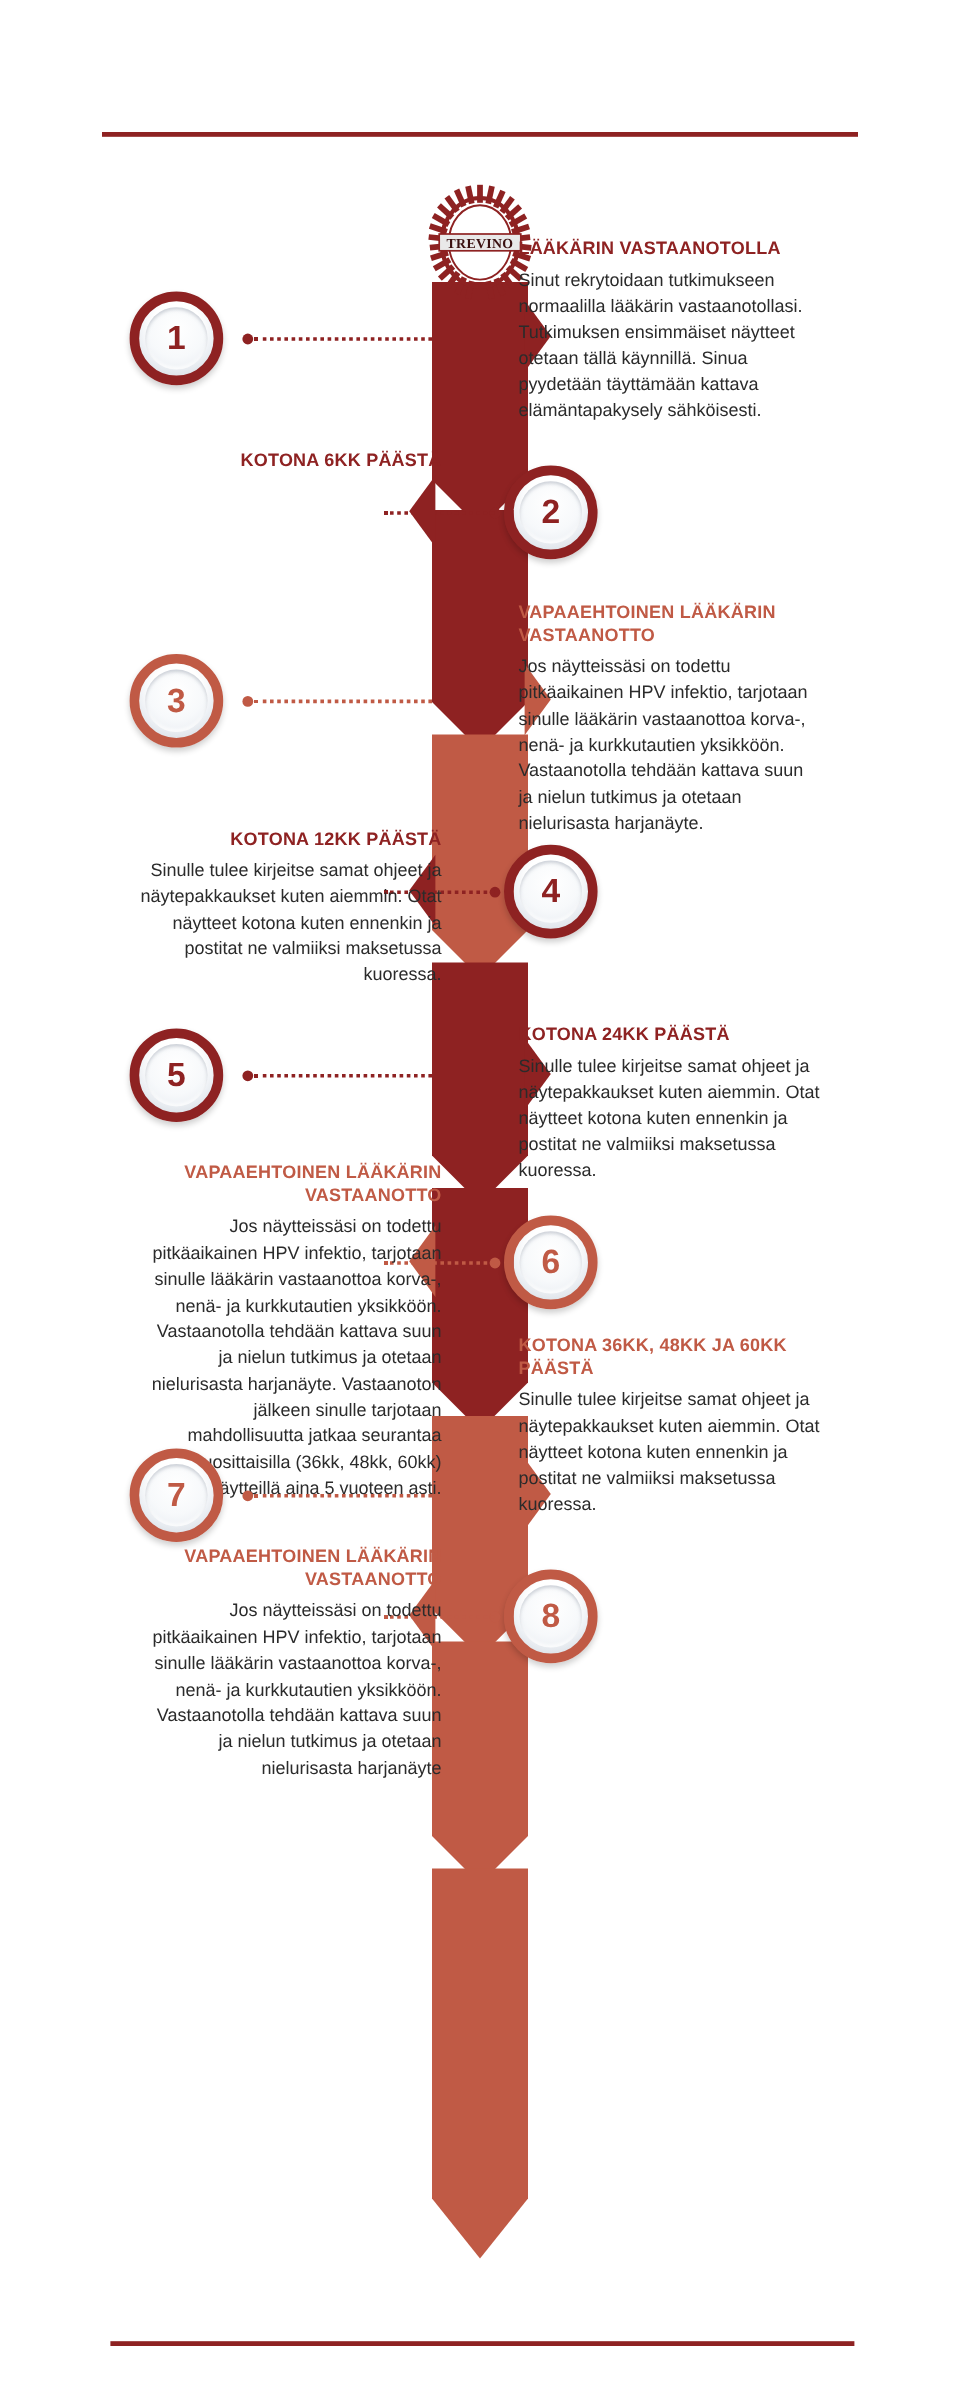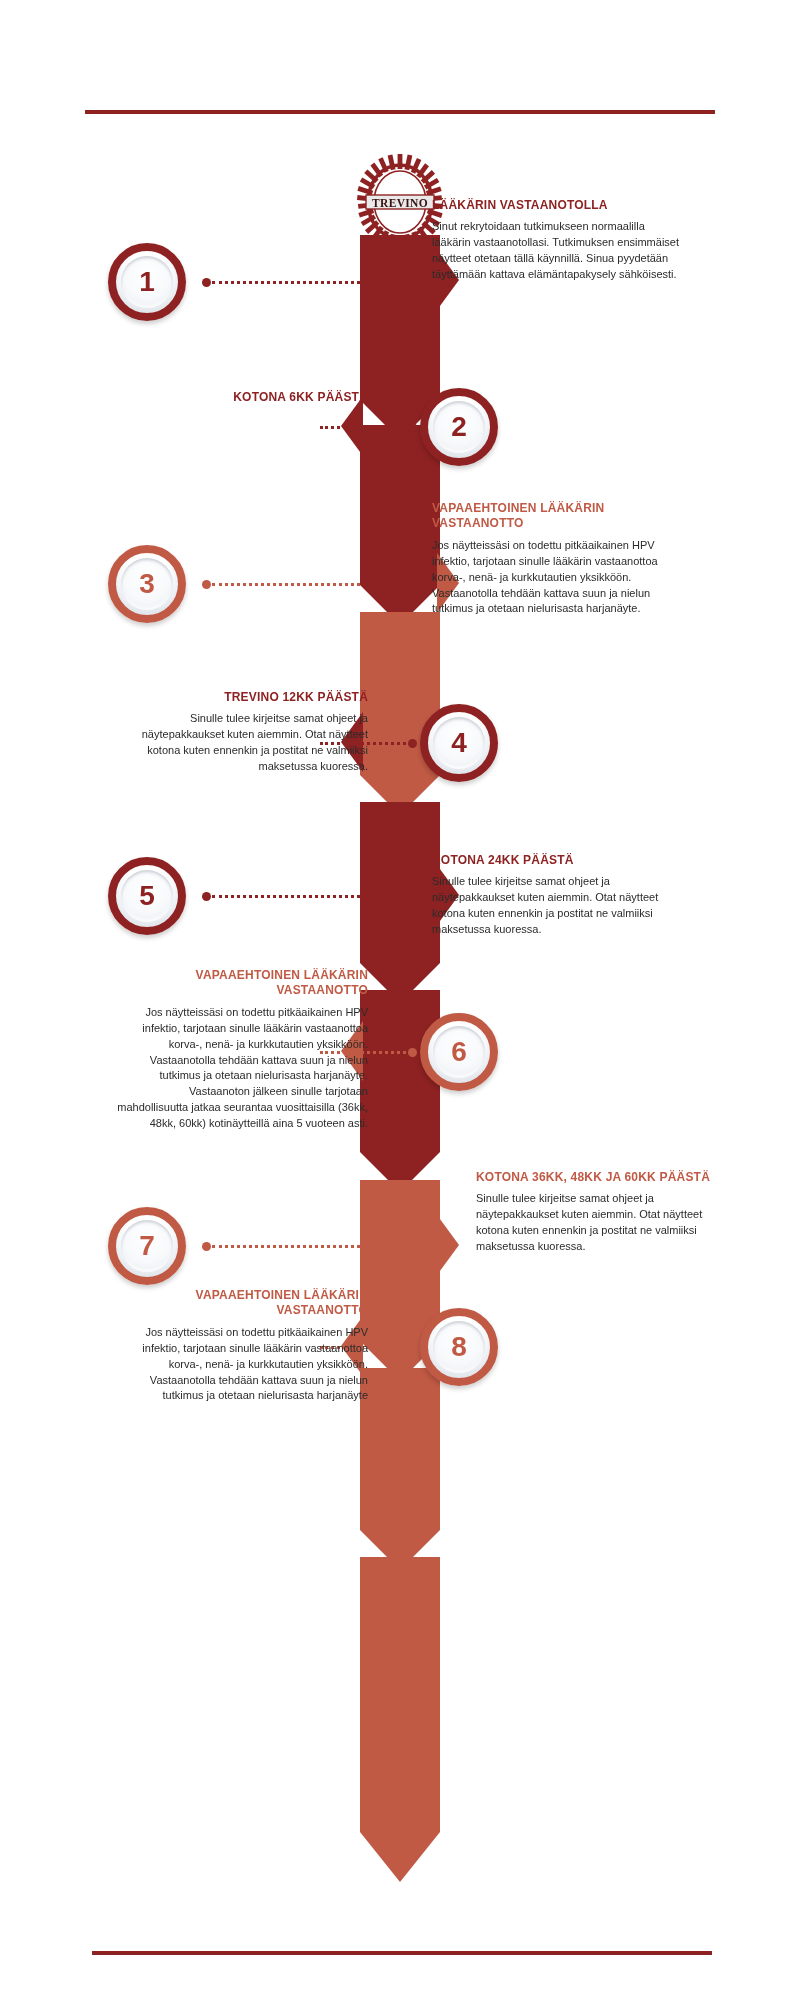--- a/index.html
+++ b/index.html
@@ -95,29 +95,29 @@
     width: 9px; height: 9px;
     border-radius: 50%;
     background: var(--cc);
   }
 
   
   .block { position: absolute; width: 252px; }
   .block.right { left: 432px; text-align: left; }
   .block.left  { left: 116px; text-align: right; }
   .block h3 {
-    font-size: 12px;
+    font-size: 15px;
     font-weight: bold;
     line-height: 1.28;
     letter-spacing: 0.2px;
     margin-bottom: 6px;
     color: var(--hc);
   }
   .block p {
-    font-size: 11px;
+    font-size: 15px;
     line-height: 1.45;
     color: #2b2b2b;
   }
 </style>
 </head>
 <body>
 
 <div id="page">
 
   <div class="title-rule"></div>
@@ -265,21 +265,21 @@
   <div class="badge" style="--bc:#8e2222; left:420px; top:388px;">
     <span class="ring"></span>
     <span class="inner-ring"></span>
     <span class="num">2</span>
   </div>
   <span class="connector-dot" style="--cc:#8e2222; left:408px; top:423px;"></span>
   <span class="connector" style="--cc:#8e2222; left:320px; top:426px; width:92px;"></span>
   <svg style="position:absolute;left:337px;top:396px;" width="26" height="60">
     <path d="M26,0 V60 L4,30 Z" fill="#8e2222"></path>
   </svg>
-  <div class="block left" style="--hc:#8e2222; top:374px;margin-top:16px;">
+  <div class="block left" style="--hc:#8e2222; top:374px;">
     <h3>KOTONA 6KK PÄÄSTÄ</h3>
   </div>
 
   <div class="badge" style="--bc:#c05a45; left:108px; top:545px;">
     <span class="ring"></span>
     <span class="inner-ring"></span>
     <span class="num">3</span>
   </div>
   <span class="connector-dot" style="--cc:#c05a45; left:202px; top:580px;"></span>
   <span class="connector" style="--cc:#c05a45; left:212px; top:583px; width:148px;"></span>
@@ -295,21 +295,21 @@
     <span class="ring"></span>
     <span class="inner-ring"></span>
     <span class="num">4</span>
   </div>
   <span class="connector-dot" style="--cc:#8e2222; left:408px; top:739px;"></span>
   <span class="connector" style="--cc:#8e2222; left:320px; top:742px; width:92px;"></span>
   <svg style="position:absolute;left:337px;top:712px;" width="26" height="60">
     <path d="M26,0 V60 L4,30 Z" fill="#8e2222"></path>
   </svg>
   <div class="block left" style="--hc:#8e2222; top:690px;">
-    <h3>TREVINO 12KK PÄÄSTÄ</h3>
+    <h3>KOTONA 12KK PÄÄSTÄ</h3>
     <p>Sinulle tulee kirjeitse samat ohjeet ja näytepakkaukset kuten aiemmin. Otat näytteet kotona kuten ennenkin ja postitat ne valmiiksi maksetussa kuoressa.</p>
   </div>
 
   <div class="badge" style="--bc:#8e2222; left:108px; top:857px;">
     <span class="ring"></span>
     <span class="inner-ring"></span>
     <span class="num">5</span>
   </div>
   <span class="connector-dot" style="--cc:#8e2222; left:202px; top:892px;"></span>
   <span class="connector" style="--cc:#8e2222; left:212px; top:895px; width:148px;"></span>
@@ -339,21 +339,21 @@
   <div class="badge" style="--bc:#c05a45; left:108px; top:1207px;">
     <span class="ring"></span>
     <span class="inner-ring"></span>
     <span class="num">7</span>
   </div>
   <span class="connector-dot" style="--cc:#c05a45; left:202px; top:1242px;"></span>
   <span class="connector" style="--cc:#c05a45; left:212px; top:1245px; width:148px;"></span>
   <svg style="position:absolute;left:437px;top:1215px;" width="26" height="60">
     <path d="M0,0 V60 L22,30 Z" fill="#c05a45"></path>
   </svg>
-  <div class="block right" style="--hc:#c05a45; top:1170px;margin-left:44px;">
+  <div class="block right" style="--hc:#c05a45; top:1112px;">
     <h3>KOTONA 36KK, 48KK JA 60KK PÄÄSTÄ</h3>
     <p>Sinulle tulee kirjeitse samat ohjeet ja näytepakkaukset kuten aiemmin. Otat näytteet kotona kuten ennenkin ja postitat ne valmiiksi maksetussa kuoressa.</p>
   </div>
 
   <div class="badge" style="--bc:#c05a45; left:420px; top:1308px;">
     <span class="ring"></span>
     <span class="inner-ring"></span>
     <span class="num">8</span>
   </div>
   <span class="connector-dot" style="--cc:#c05a45; left:408px; top:1343px;"></span>

